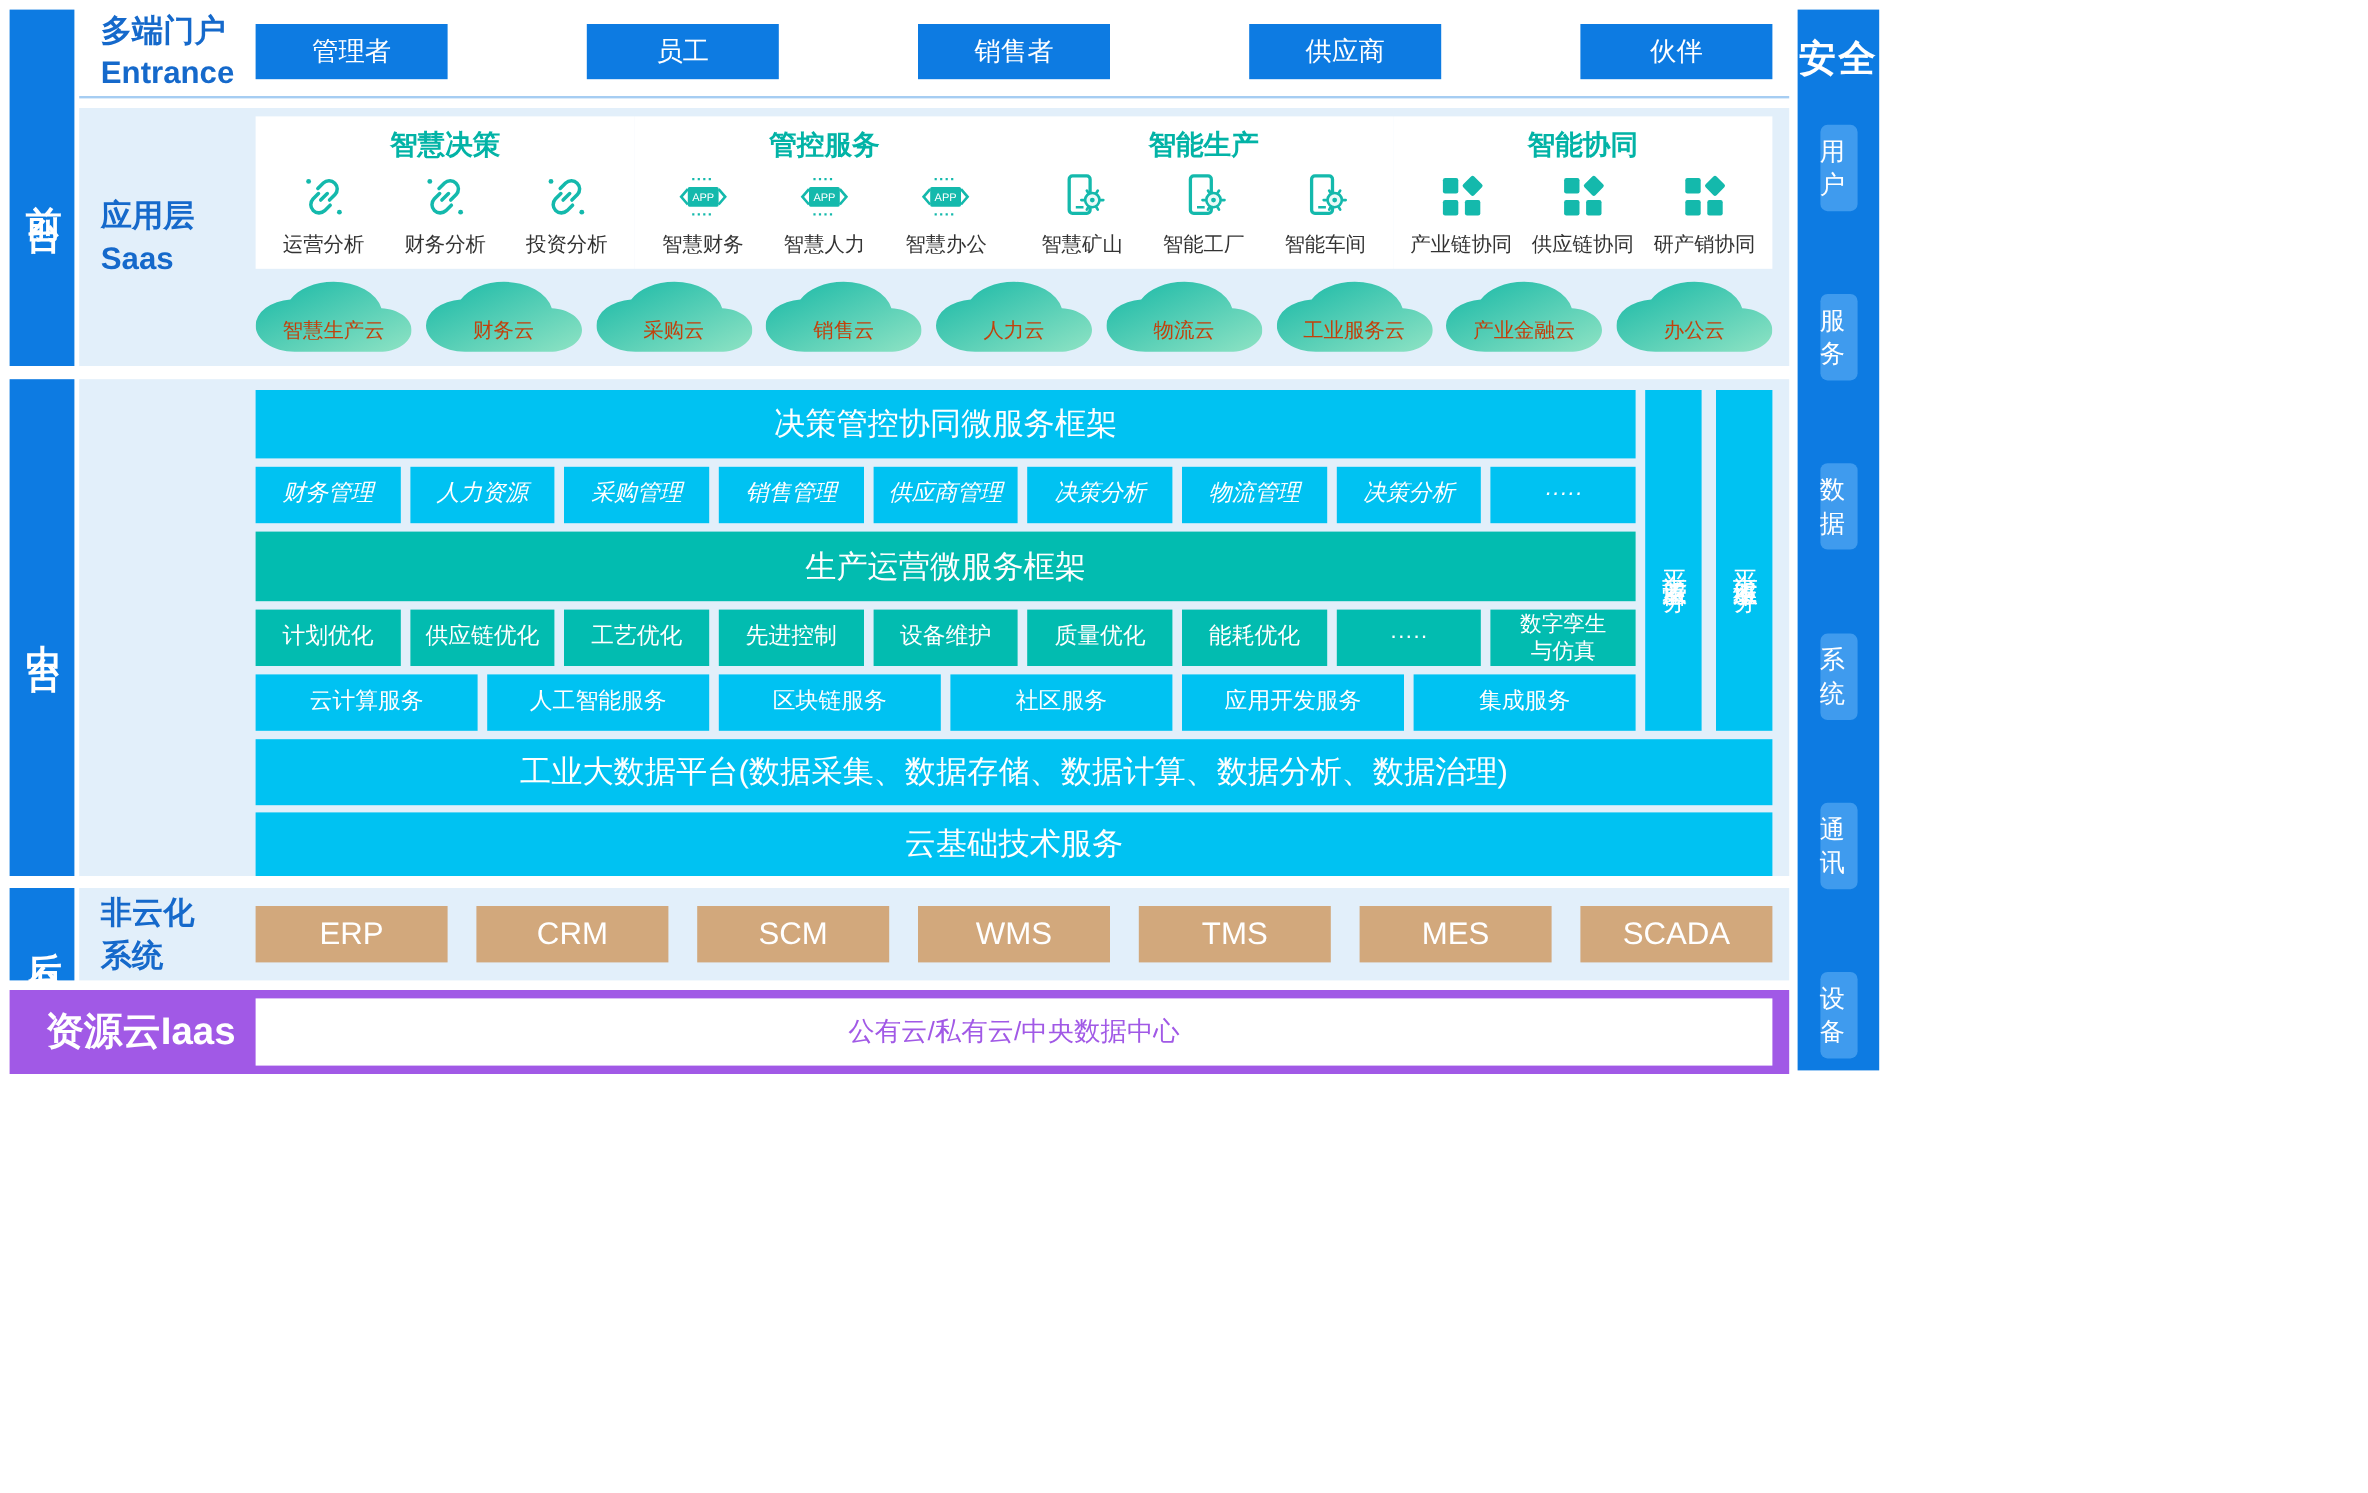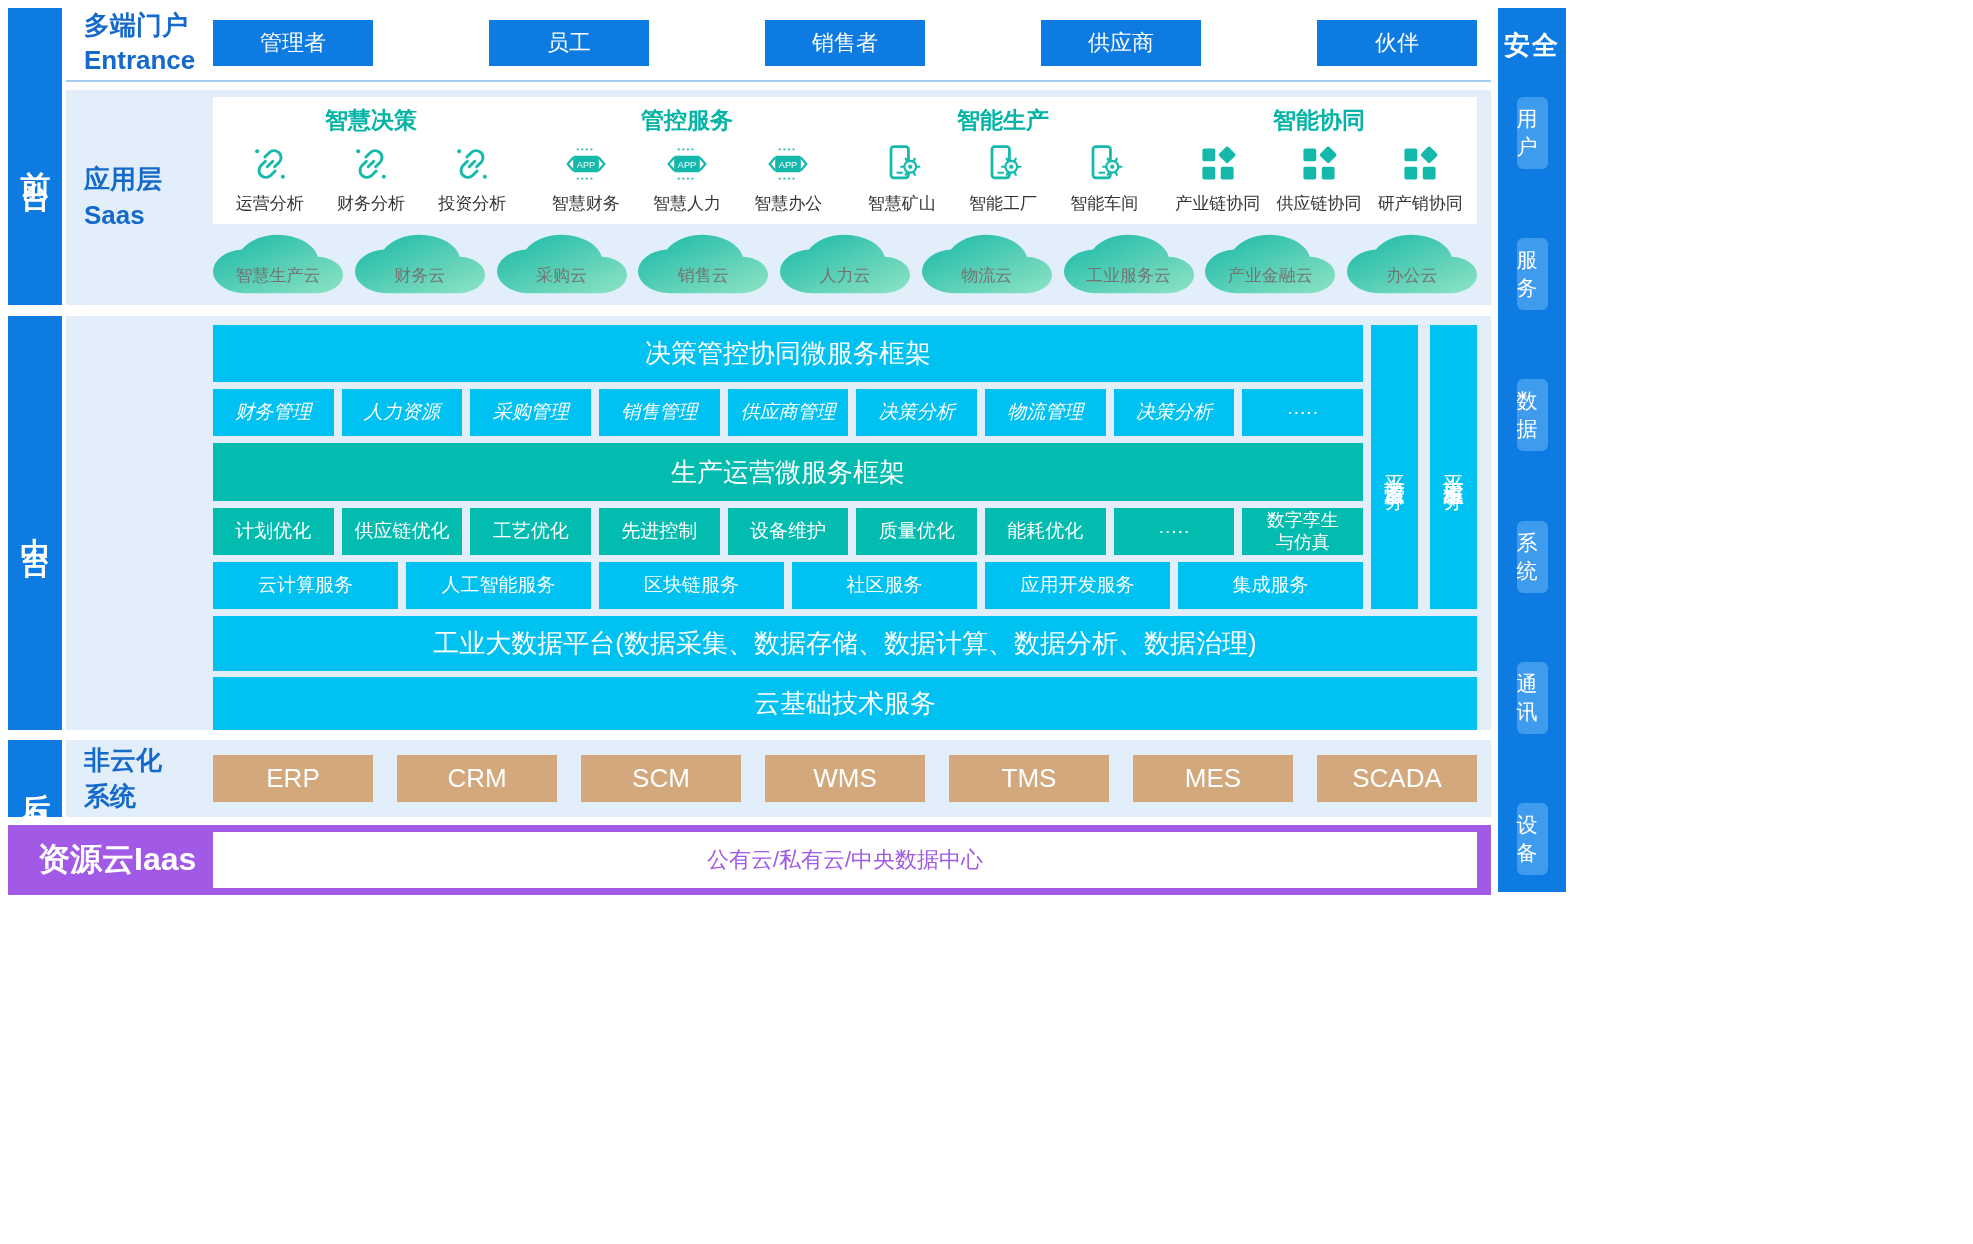--- a/index.html
+++ b/index.html
@@ -38,21 +38,21 @@
   .group-title { text-align:center; color:#02b3a6; font-size:23px; font-weight:bold; }
   .group-items { flex:1; display:flex; justify-content:space-around; align-items:flex-end; padding:0 6px 9px; }
   .gitem { display:flex; flex-direction:column; align-items:center; gap:6px; }
   .gitem svg { width:44px; height:44px; }
   .gitem-label { font-size:17px; color:#333333; white-space:nowrap; }
 
   
   .clouds { top:141px; height:64px; display:flex; justify-content:space-between; align-items:flex-end; }
   .cloud { position:relative; width:130px; height:62px; }
   .cloud svg { position:absolute; left:0; top:0; width:100%; height:100%; }
-  .cloud span { position:absolute; left:0; right:0; top:31px; text-align:center; color:#737373; font-size:17px; }
+  .cloud span { position:absolute; left:0; right:0; top:31px; text-align:center; color:#c2410c; font-size:17px; }
 
   
   .paas-content { position:absolute; left:147px; top:9px; width:1264px; height:405px; }
   .bar { position:absolute; background:#00c2f2; color:#ffffff; display:flex; align-items:center; justify-content:center; }
   .bar span { font-size:26px; }
   #decision-bar { left:0; top:0;     width:1150px; height:57px; }
   #prod-bar     { left:0; top:118px; width:1150px; height:58px; background:#02bcb0; }
   #bigdata-bar  { left:0; top:291px; width:1264px; height:55px; }
   #cloudbase-bar{ left:0; top:352px; width:1264px; height:53px; }
   .module-row { position:absolute; left:0; width:1150px; height:47px; display:flex; gap:8px; }
@@ -77,21 +77,21 @@
   
   .iaas { position:absolute; left:8px; top:825px; width:1483px; height:70px; background:#a159e6; }
   .iaas-label { position:absolute; left:30px; top:0; height:100%; display:flex; align-items:center;
                 color:#fff; font-size:32px; font-weight:bold; }
   .iaas-box { position:absolute; left:205px; top:7px; width:1264px; height:56px; background:#ffffff;
               display:flex; align-items:center; justify-content:center; color:#a159e6; font-size:22px; }
 
   
   .right-rail { position:absolute; left:1498px; top:8px; width:68px; height:884px; background:#0d7be2;
                 display:flex; flex-direction:column; align-items:center; padding-top:20px; }
-  .rr-title { color:#fff; font-size:26px; font-weight:bold; letter-spacing:2px; }
+  .rr-title { color:#fff; font-size:31px; font-weight:bold; letter-spacing:2px; }
   .rr-items { margin-top:34px; height:778px; display:flex; flex-direction:column; justify-content:space-between; }
   .rr-box { width:31px; height:72px; background:#3f9bee; border-radius:6px; color:#fff; font-size:21px;
             display:flex; align-items:center; justify-content:center; }
 </style>
 </head>
 <body>
 
 <svg width="0" height="0" style="position:absolute">
   <defs>
     <linearGradient id="cloudGrad" x1="0" y1="0" x2="1" y2="1">

